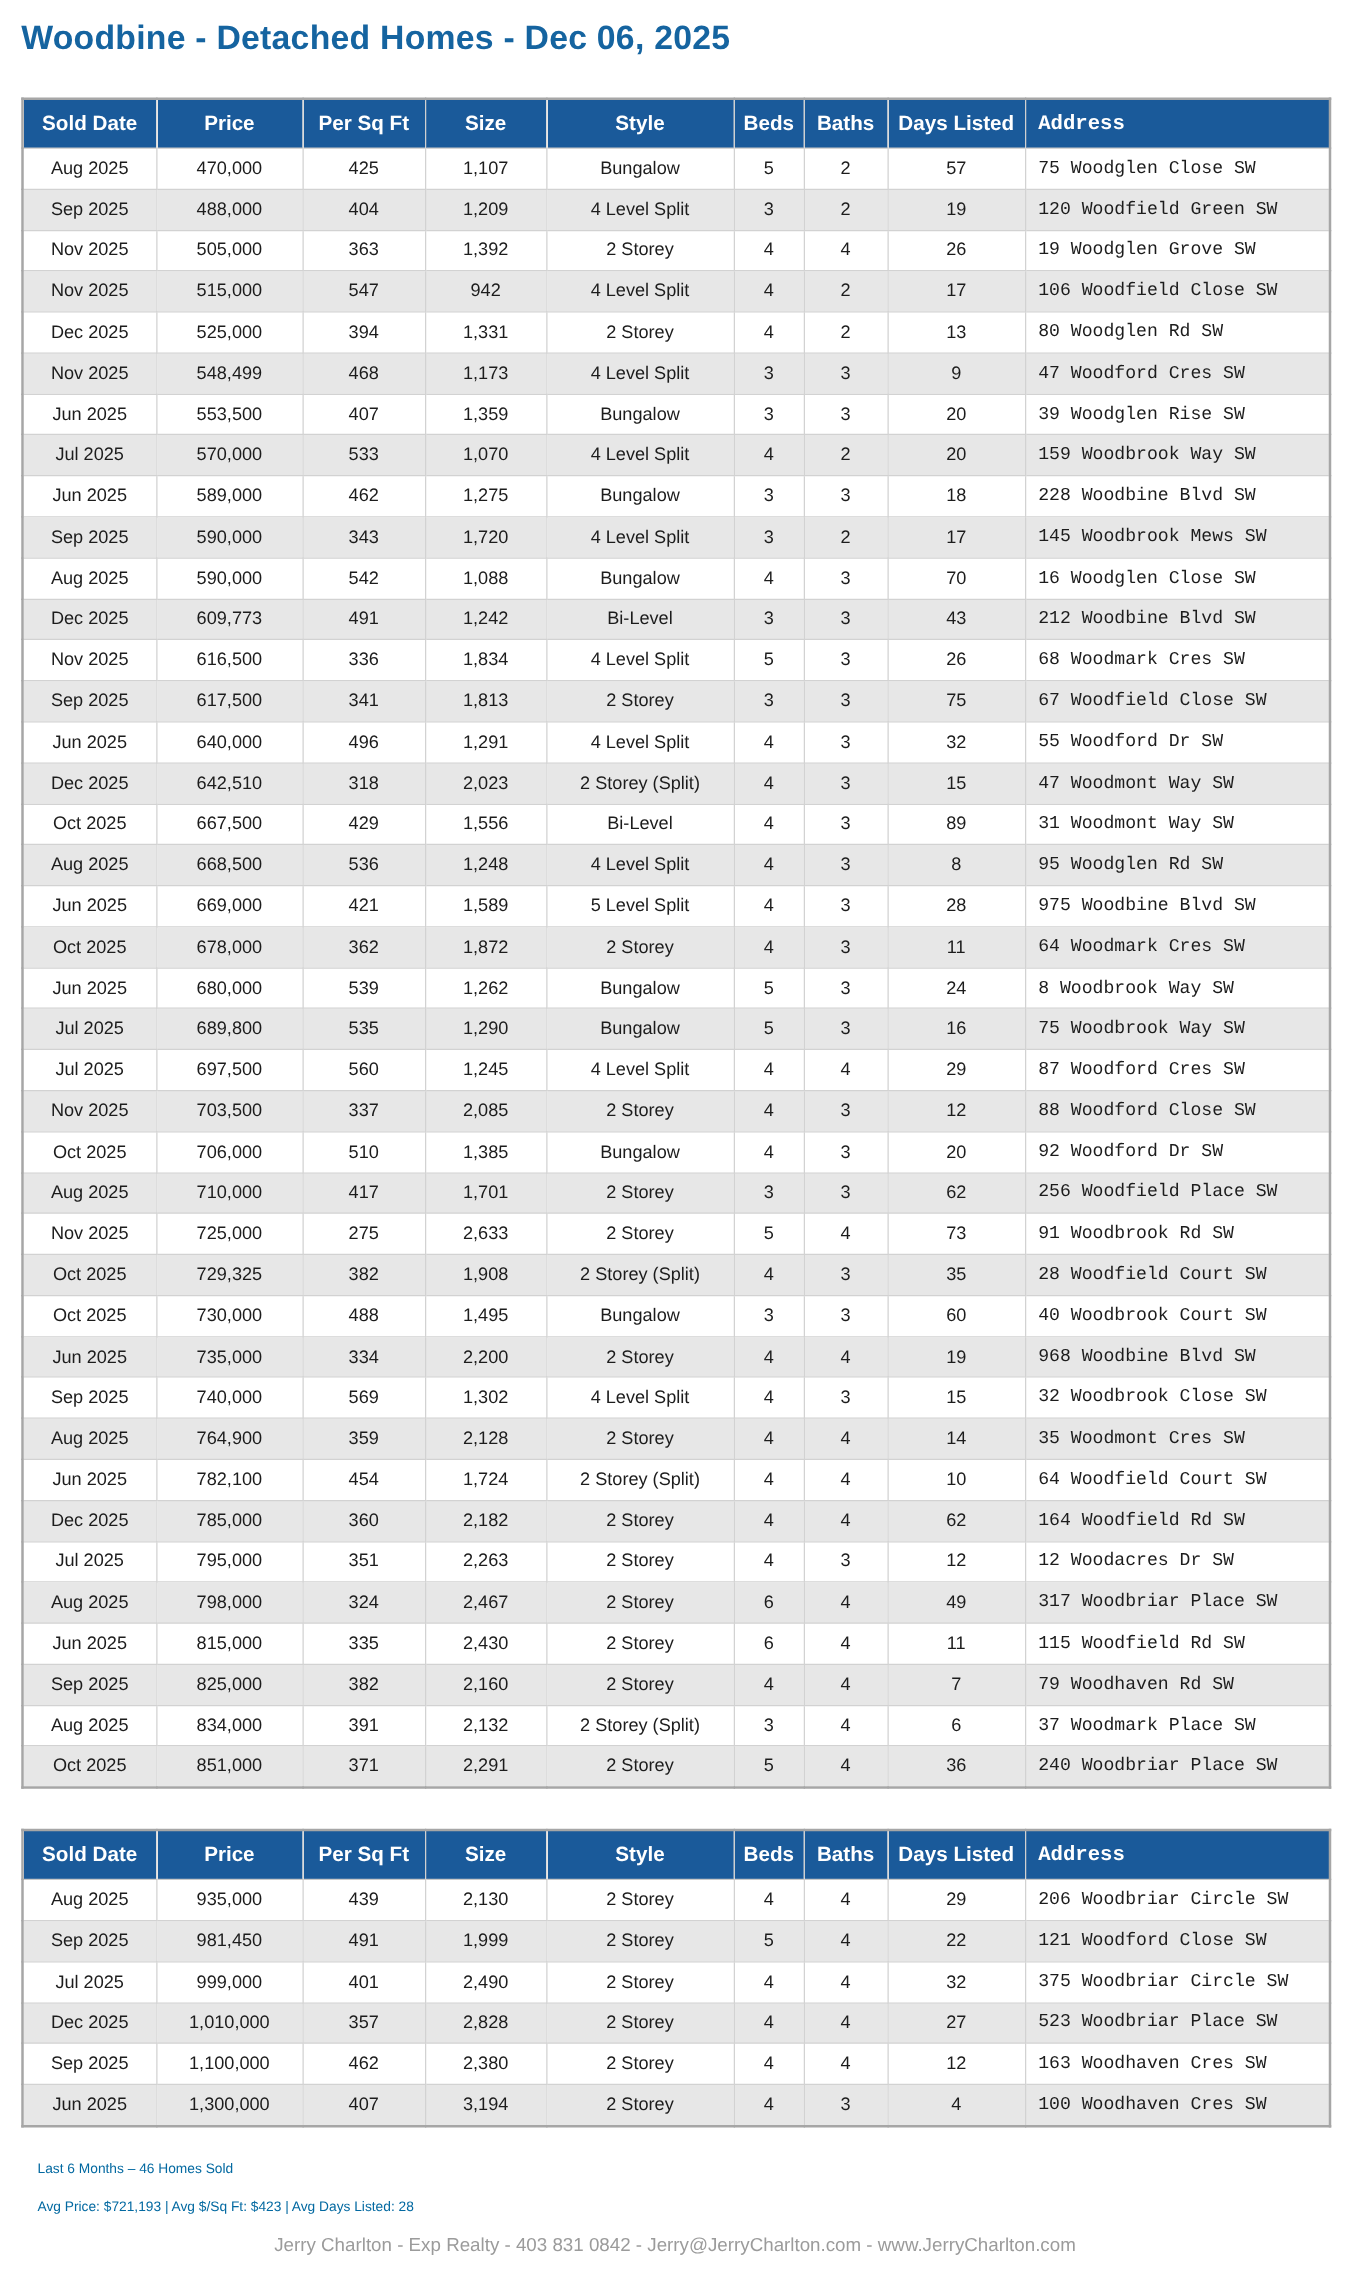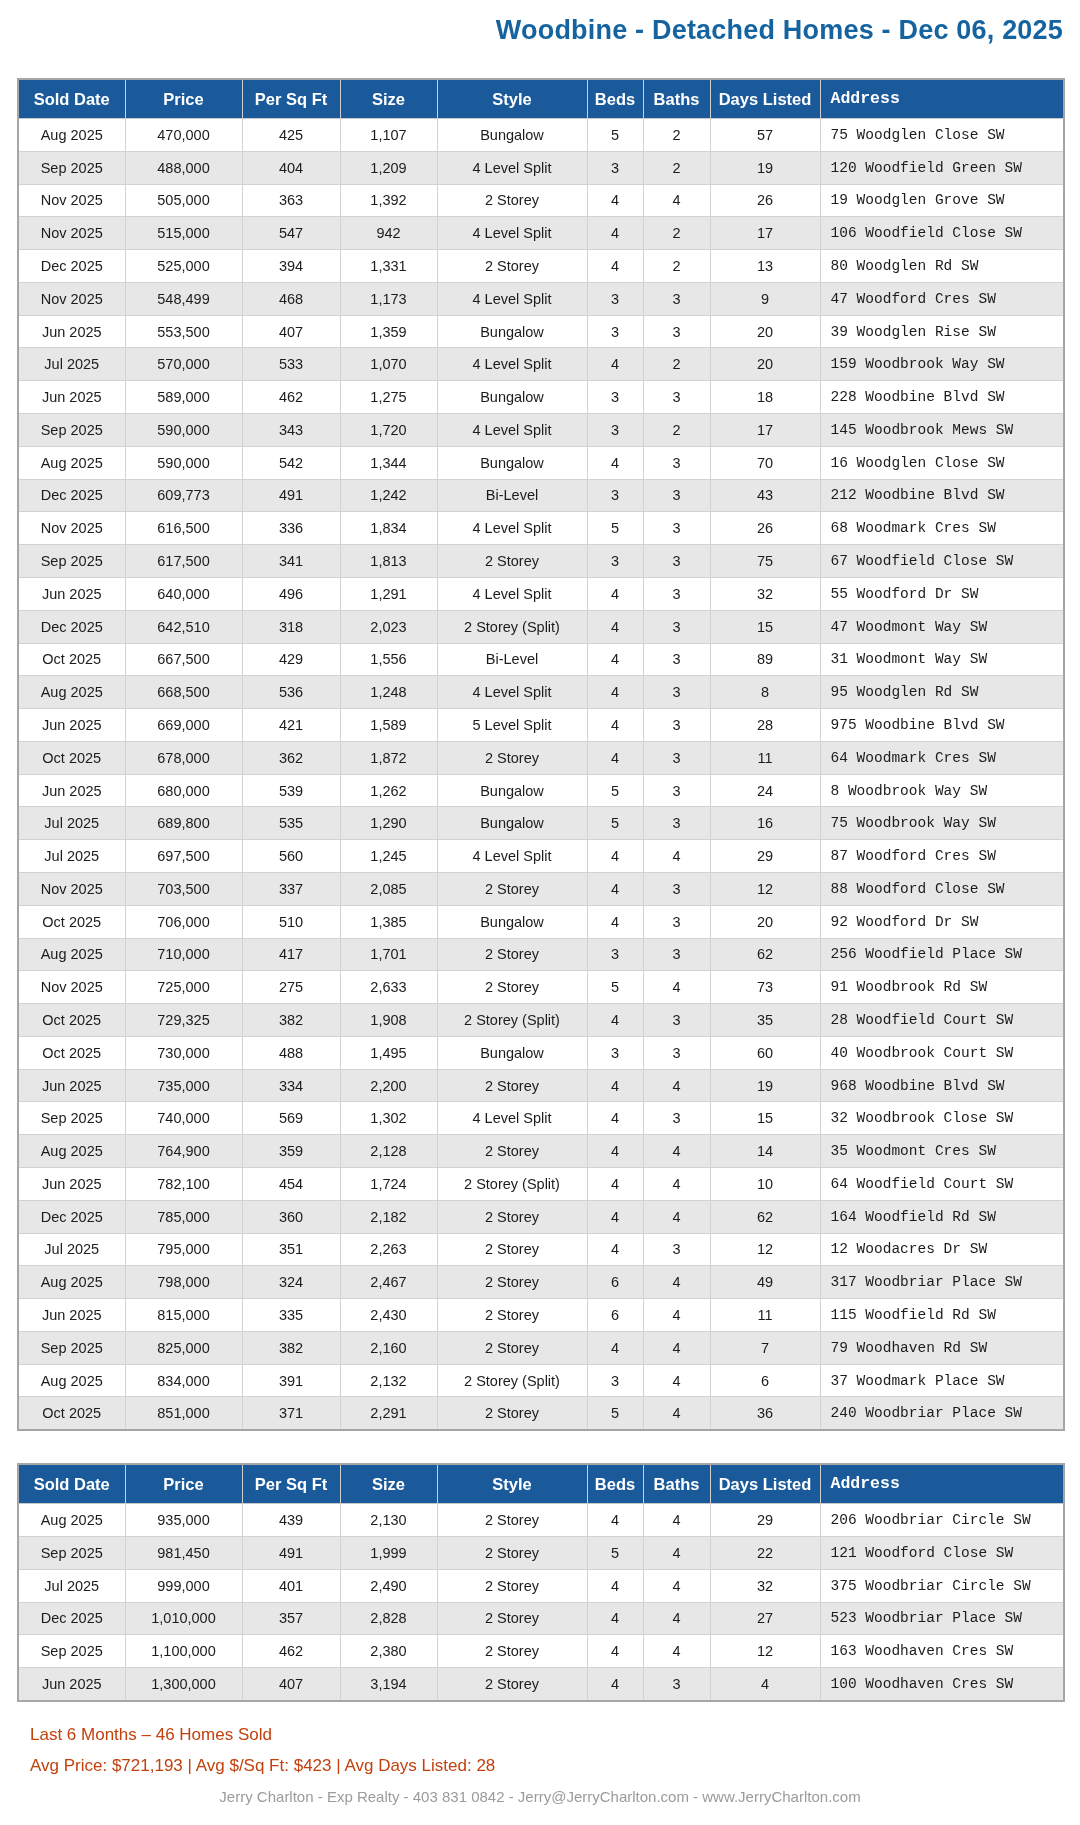--- a/index.html
+++ b/index.html
@@ -15,21 +15,21 @@
   html,body{margin:0;padding:0;}
   body{
     width:1080px;
     min-height:1825px;
     background:#ffffff;
     font-family:"Liberation Sans", sans-serif;
     color:var(--body-text);
   }
   .page{padding:0 17px 20px 17px;}
   .page-title{
-    text-align:right;
+    text-align:left;
     color:var(--title-color);
     font-size:27px;
     line-height:32px;
     font-weight:bold;
     margin:14px 0 0 0;
     letter-spacing:0.2px;
   }
   table.sales-table{
     border-collapse:collapse;
     table-layout:fixed;
@@ -71,22 +71,22 @@
   col.c-price{width:117px;}
   col.c-per-sq-ft{width:98px;}
   col.c-size{width:97px;}
   col.c-style{width:150px;}
   col.c-beds{width:56px;}
   col.c-baths{width:67px;}
   col.c-days-listed{width:110px;}
   col.c-address{width:244px;}
   .summary{
     margin:22px 0 0 13px;
-    font-size:17px;
-    color:#c2410c;
+    font-size:11px;
+    color:#0369a1;
   }
   .summary-line{
     margin:0 0 9px 0;
     line-height:22px;
   }
   .footer{
     margin-top:10px;
     text-align:center;
     color:var(--footer-text);
     font-size:15px;
@@ -233,21 +233,21 @@
           <td>4 Level Split</td>
           <td>3</td>
           <td>2</td>
           <td>17</td>
           <td class="left">145 Woodbrook Mews SW</td>
         </tr>
         <tr>
           <td>Aug 2025</td>
           <td>590,000</td>
           <td>542</td>
-          <td>1,344</td>
+          <td>1,088</td>
           <td>Bungalow</td>
           <td>4</td>
           <td>3</td>
           <td>70</td>
           <td class="left">16 Woodglen Close SW</td>
         </tr>
         <tr>
           <td>Dec 2025</td>
           <td>609,773</td>
           <td>491</td>

